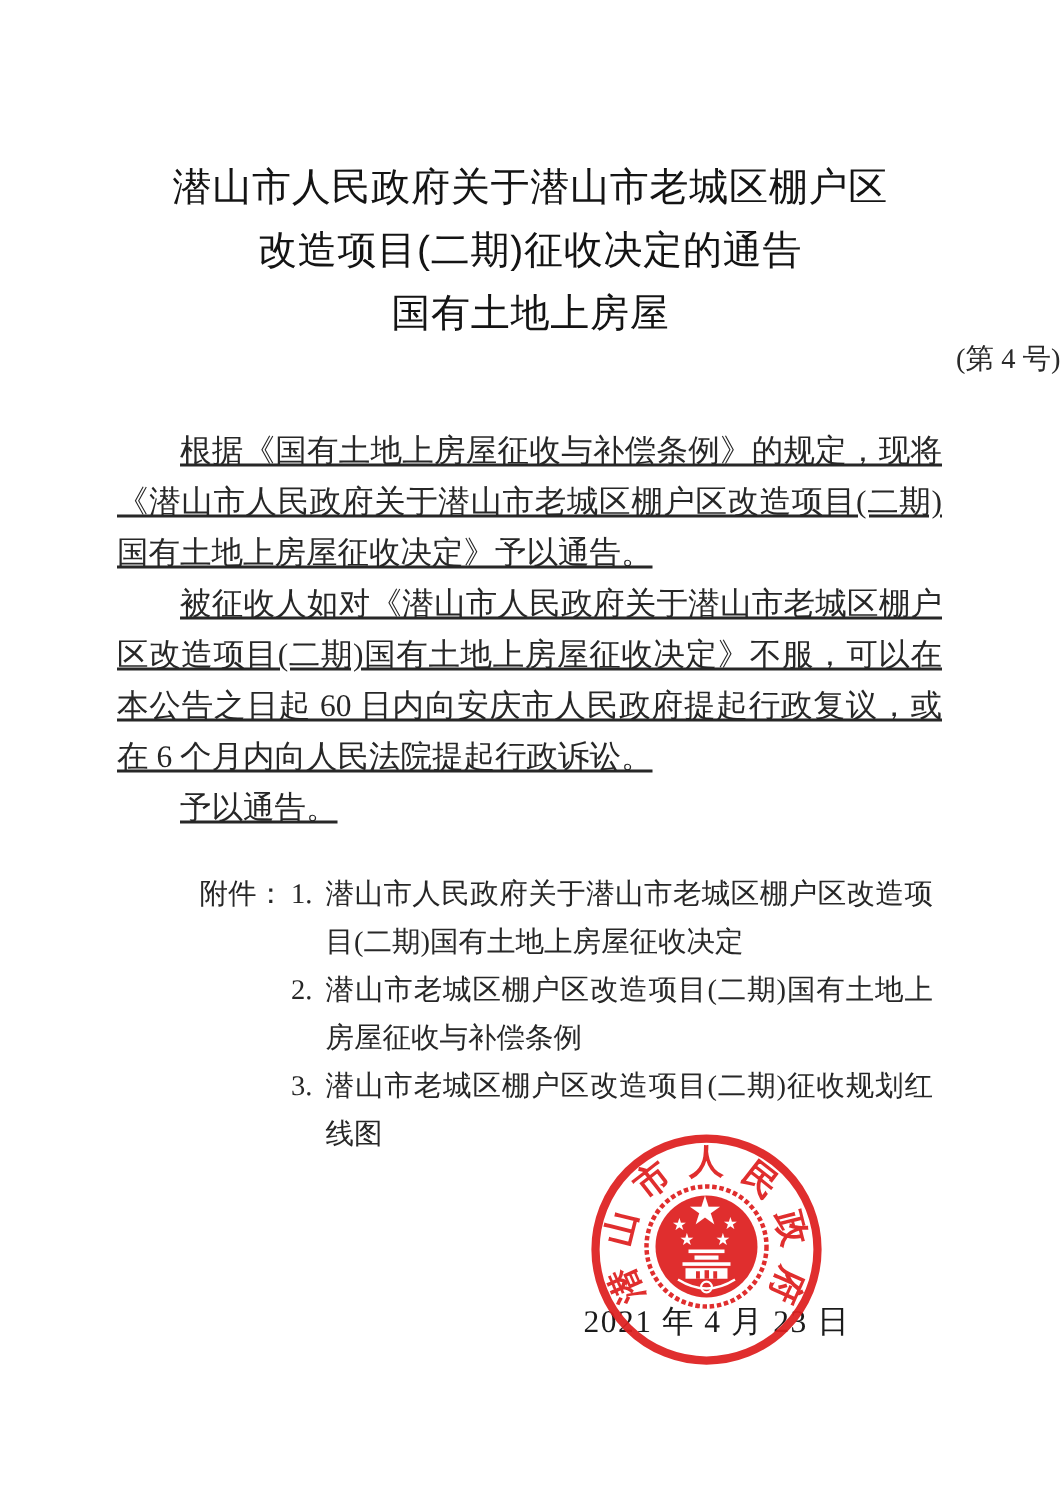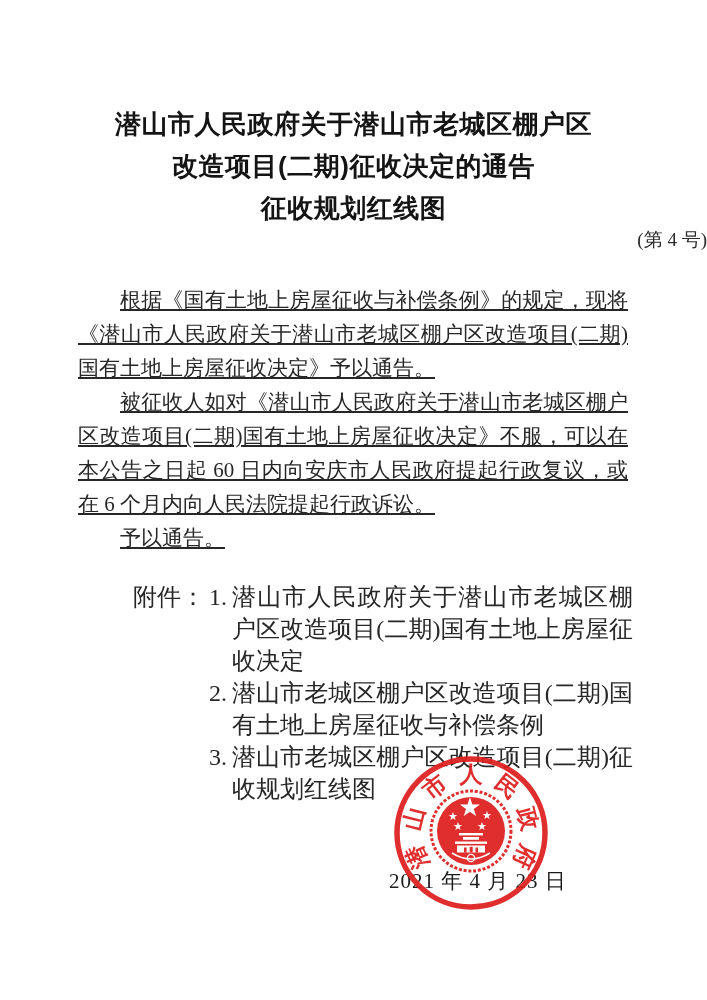--- a/index.html
+++ b/index.html
@@ -10,21 +10,21 @@
     margin:0 auto;
     background:#ffffff;
     overflow:hidden;
     font-family:"Liberation Serif", serif;
     color:#222222;
   }
   .title {
     position:absolute; top:103px; left:0; width:707px;
     text-align:center;
     font-family:"Liberation Sans", sans-serif;
-    font-weight:700;
+    font-weight:400;
     font-size:26px; line-height:42px;
     color:#141414;
     letter-spacing:0.5px;
   }
   .subtitle {
     position:absolute; top:226px; left:0; width:707px;
     text-align:right;
     font-size:19px; line-height:28px;
     color:#2a2a2a;
   }
@@ -32,21 +32,21 @@
     position:absolute; top:283px; left:78px; width:550px;
     font-size:21px; line-height:34px;
     text-align:justify;
     color:#272727;
     text-decoration:underline;
   }
   .body-text p { text-indent:2em; margin:0; }
   .attachments {
     position:absolute; top:581px; left:133px; width:500px;
     display:flex; align-items:flex-start;
-    font-size:24px; line-height:32px;
+    font-size:19px; line-height:32px;
     color:#272727;
   }
   .att-label { white-space:nowrap; margin-right:4px; }
   .att-items { width:428px; }
   .att-item { position:relative; padding-left:23px; text-align:justify; }
   .att-no { position:absolute; left:0; top:0; }
   .seal {
     position:absolute; left:384px; top:746px;
     width:174px; height:174px;
     z-index:3;
@@ -69,21 +69,21 @@
   }
 </style>
 </head>
 <body>
 
 <div class="page">
 
   <div class="title">
     <div>潜山市人民政府关于潜山市老城区棚户区</div>
     <div>改造项目(二期)征收决定的通告</div>
-    <div>征收规划红线图</div>
+    <div>国有土地上房屋</div>
   </div>
 
   <div class="subtitle">(第 4 号)</div>
 
   <div class="body-text">
     <p>根据《国有土地上房屋征收与补偿条例》的规定，现将《潜山市人民政府关于潜山市老城区棚户区改造项目(二期)国有土地上房屋征收决定》予以通告。</p>
     <p>被征收人如对《潜山市人民政府关于潜山市老城区棚户区改造项目(二期)国有土地上房屋征收决定》不服，可以在本公告之日起 60 日内向安庆市人民政府提起行政复议，或在 6 个月内向人民法院提起行政诉讼。</p>
     <p>予以通告。</p>
   </div>
 

